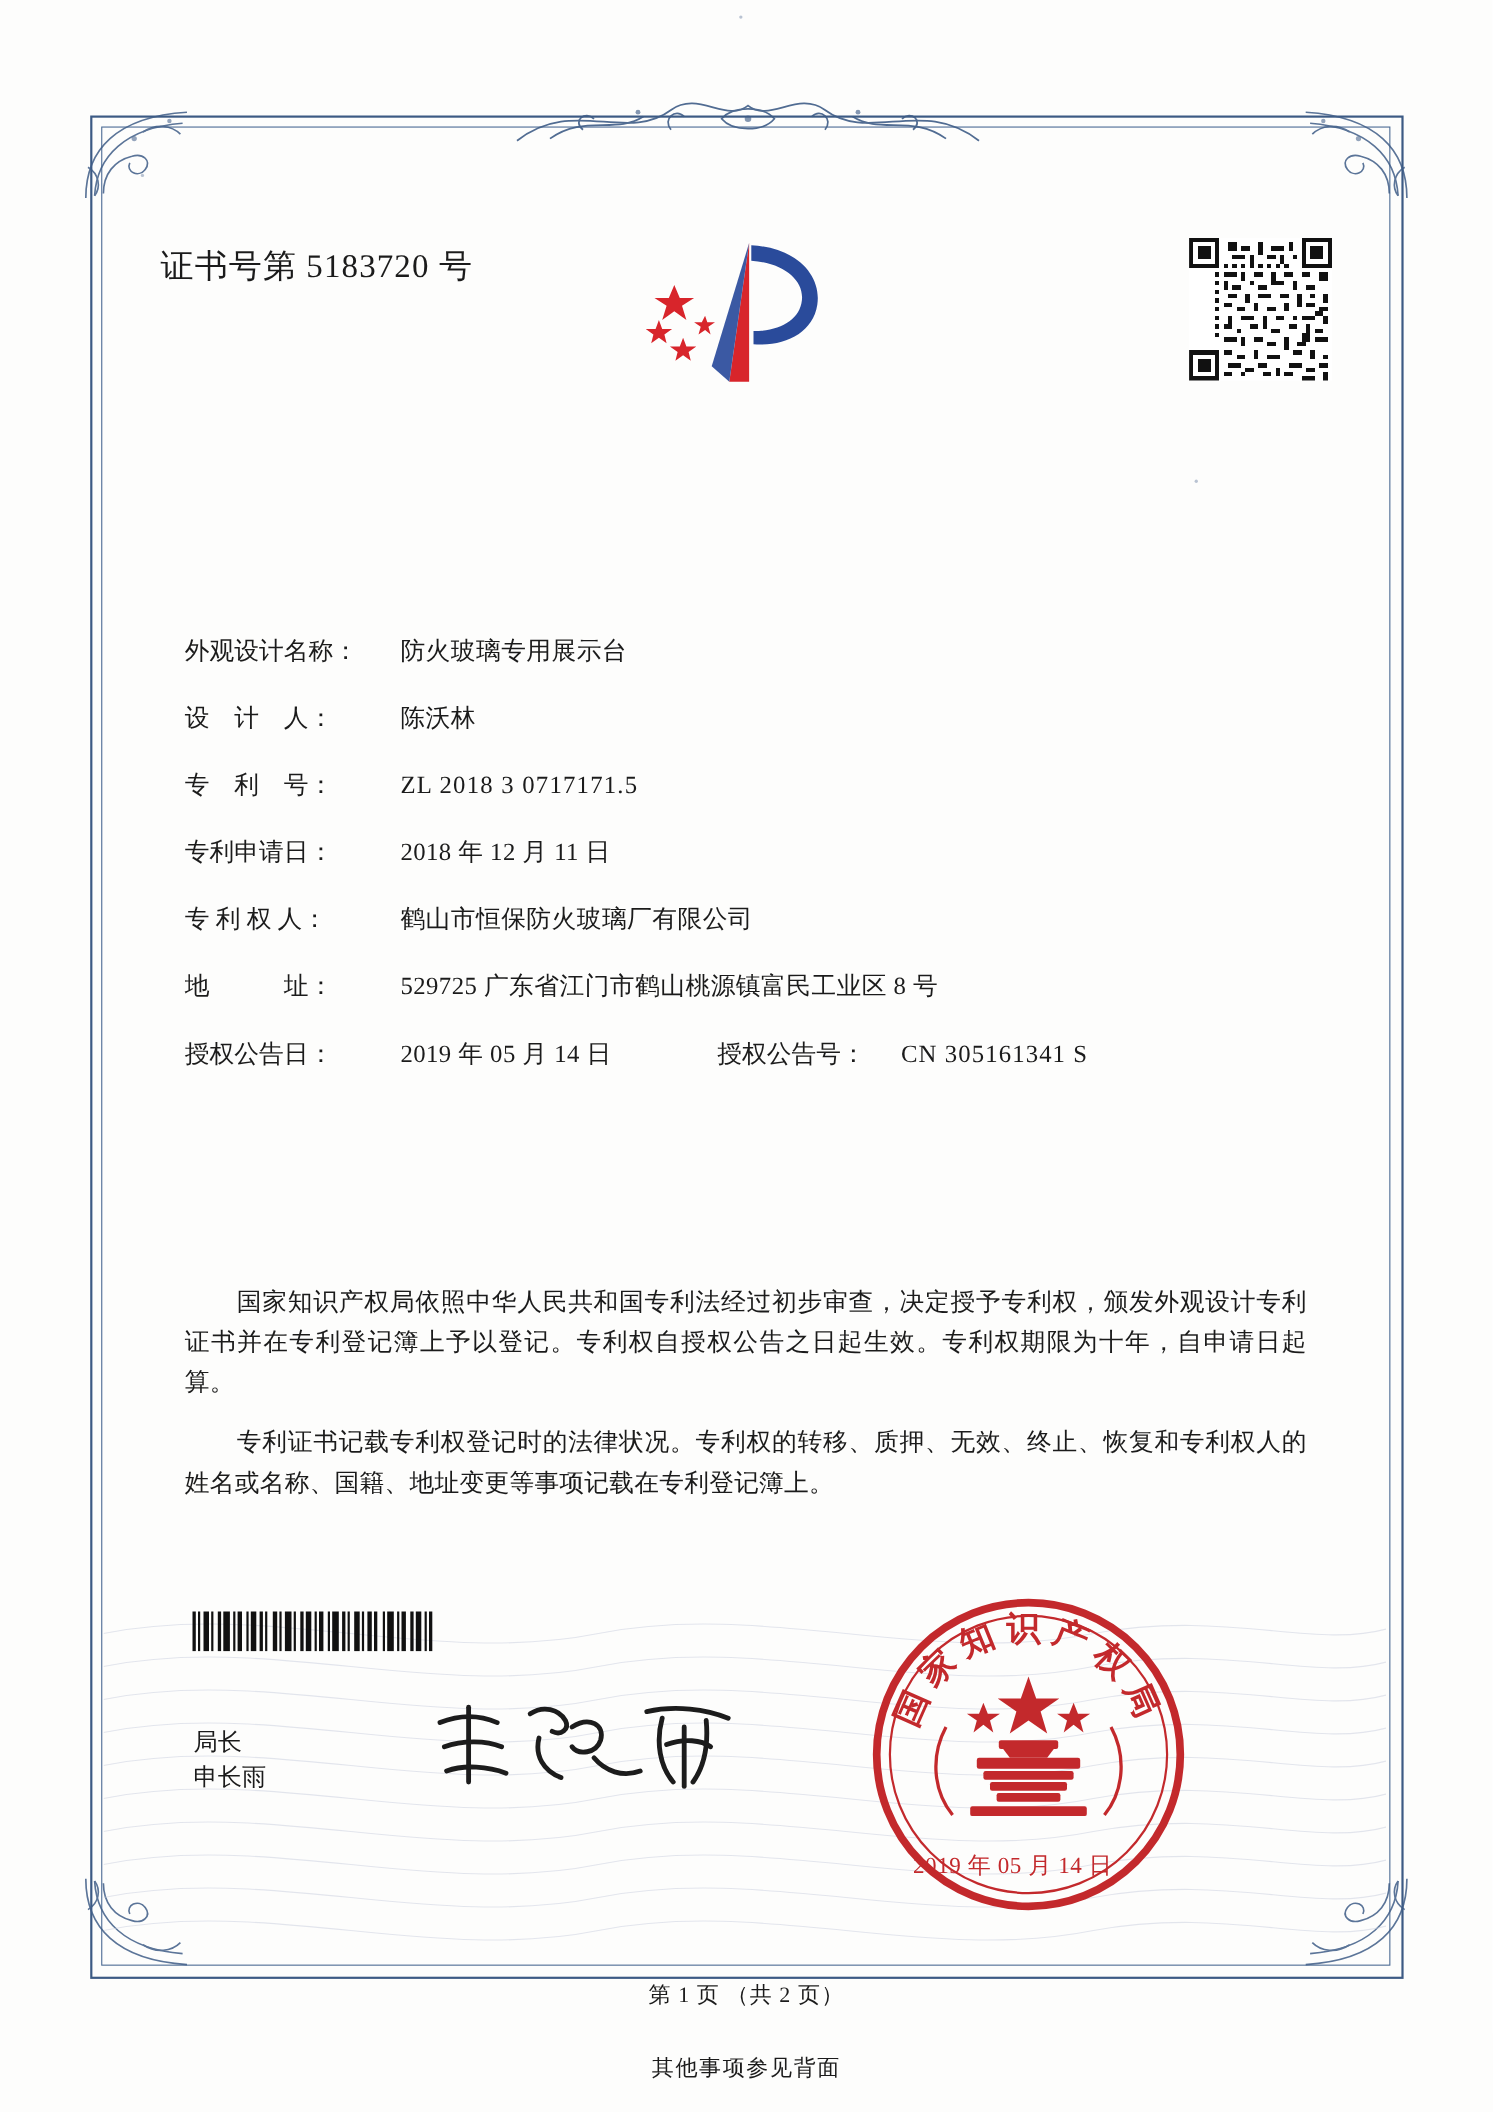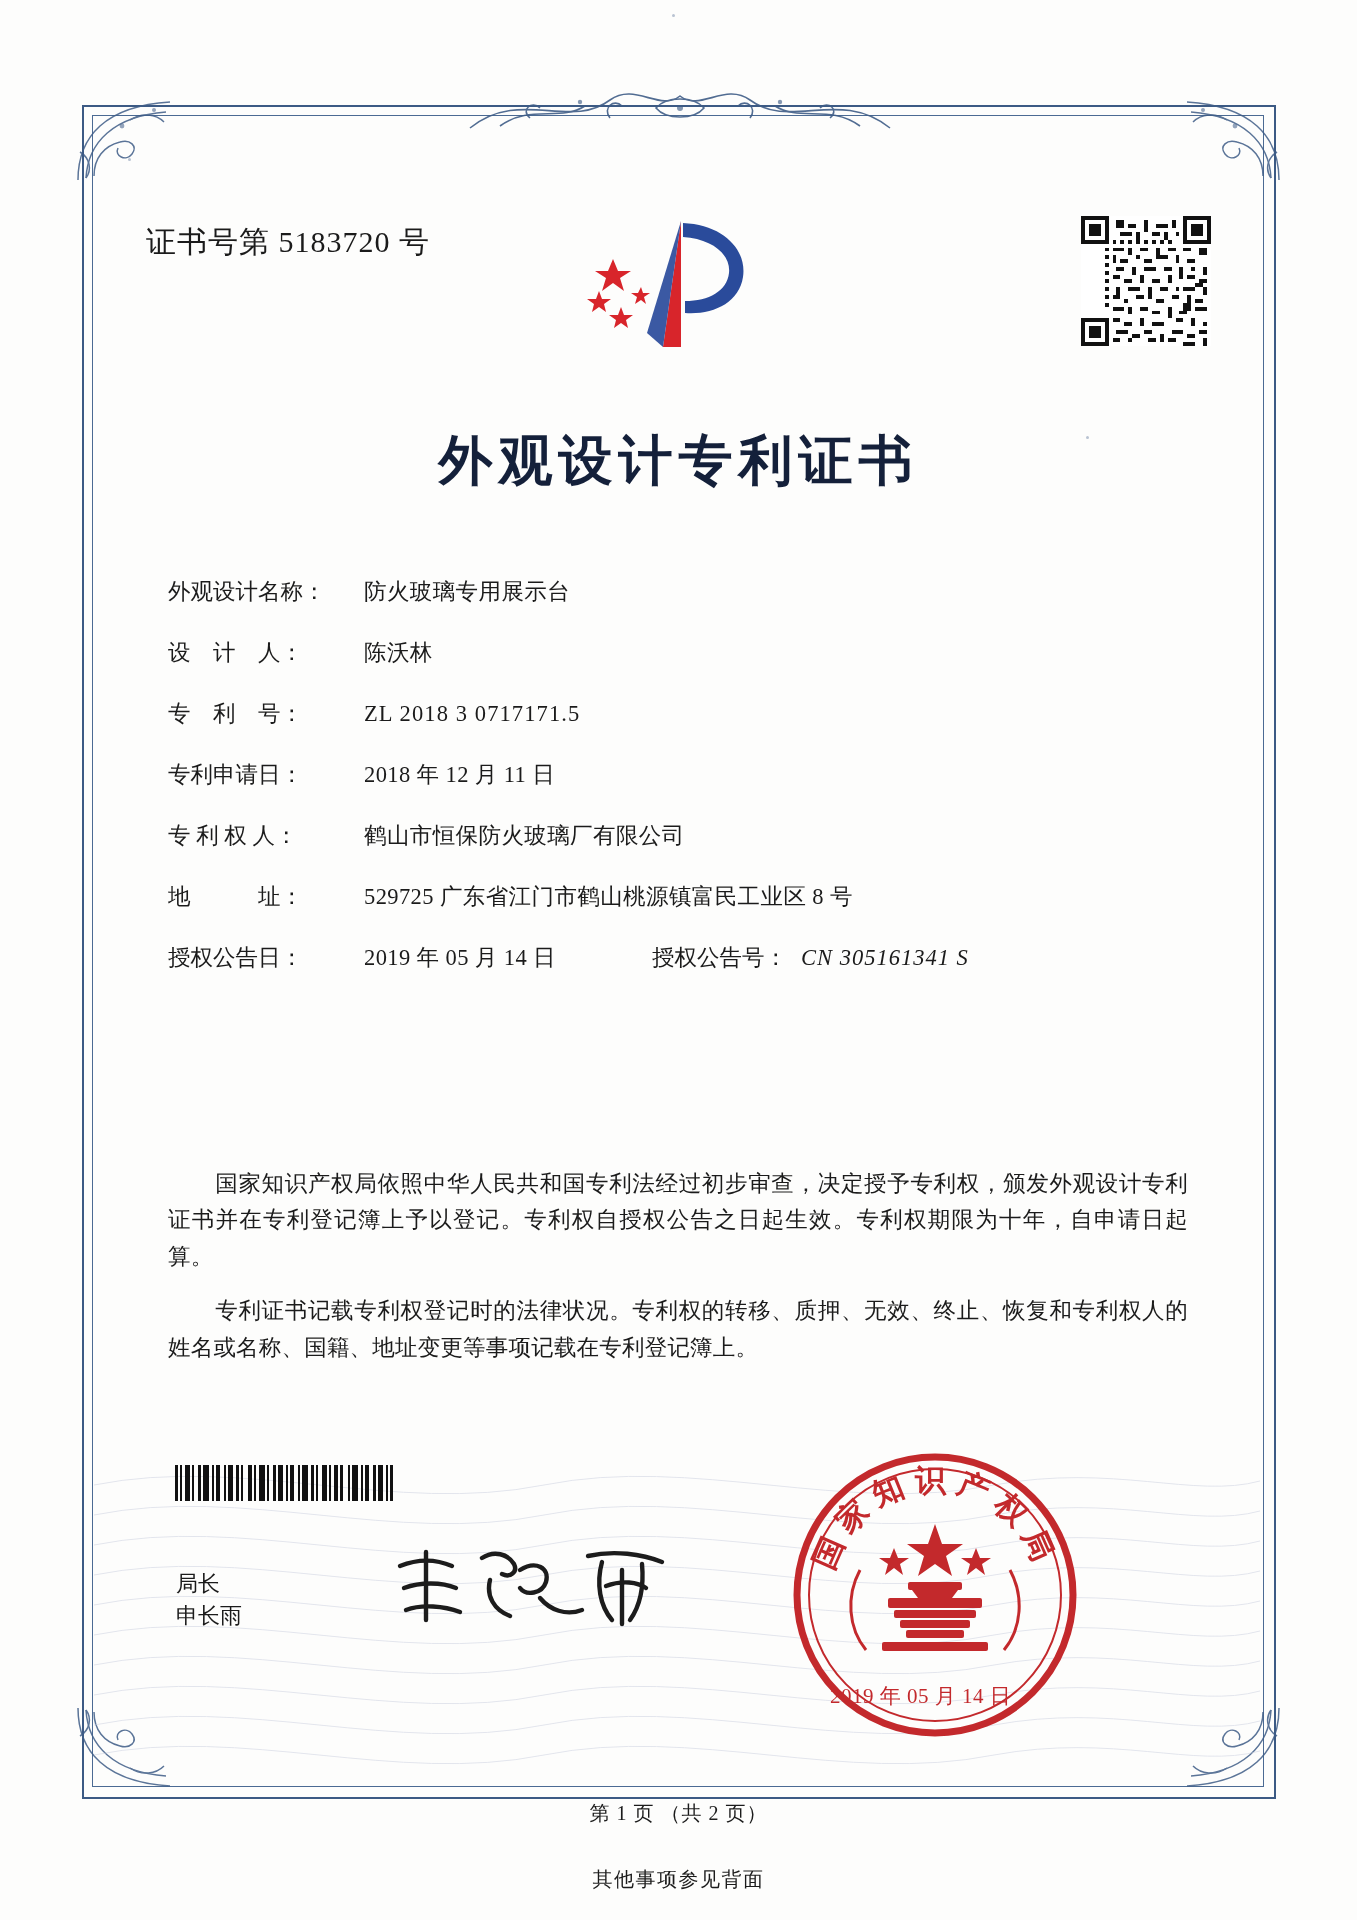--- a/index.html
+++ b/index.html
@@ -136,23 +136,22 @@
   }
   .field-value.mono {
     font-family: "Liberation Serif", serif;
     letter-spacing: 1.1px;
   }
   .field-row.dual .sec-label {
     margin-left: 96px;
     flex: 0 0 auto;
   }
   .field-row.dual .sec-value {
-    margin-left: 14px;
+    margin-left: 32px;
     letter-spacing: 1px;
-    font-style: italic;
   }
 
   
   .paras {
     position: absolute;
     left: 168px;
     top: 1148px;
     width: 1020px;
     font-size: 22.5px;
     line-height: 1.62;
@@ -459,21 +458,20 @@
           <path d="M17 31h2v1h-2z"></path>
           <path d="M22 31h2v1h-2z"></path>
         <path d="M26 32h3v1h-3z"></path>
           <path d="M31 31h1v2h-1z"></path>
         <path d="M26 22h2v2h-2z"></path>
           <path d="M29 17h2v1h-2z"></path>
       </g>
     </svg>
   </div>
 
-  <div class="doc-title">外观设计专利证书</div>
 
   <div class="fields">
     <div class="field-row">
       <span class="field-label">外观设计名称：</span>
       <span class="field-value">防火玻璃专用展示台</span>
     </div>
     <div class="field-row">
       <span class="field-label">设　计　人：</span>
       <span class="field-value">陈沃林</span>
     </div>

